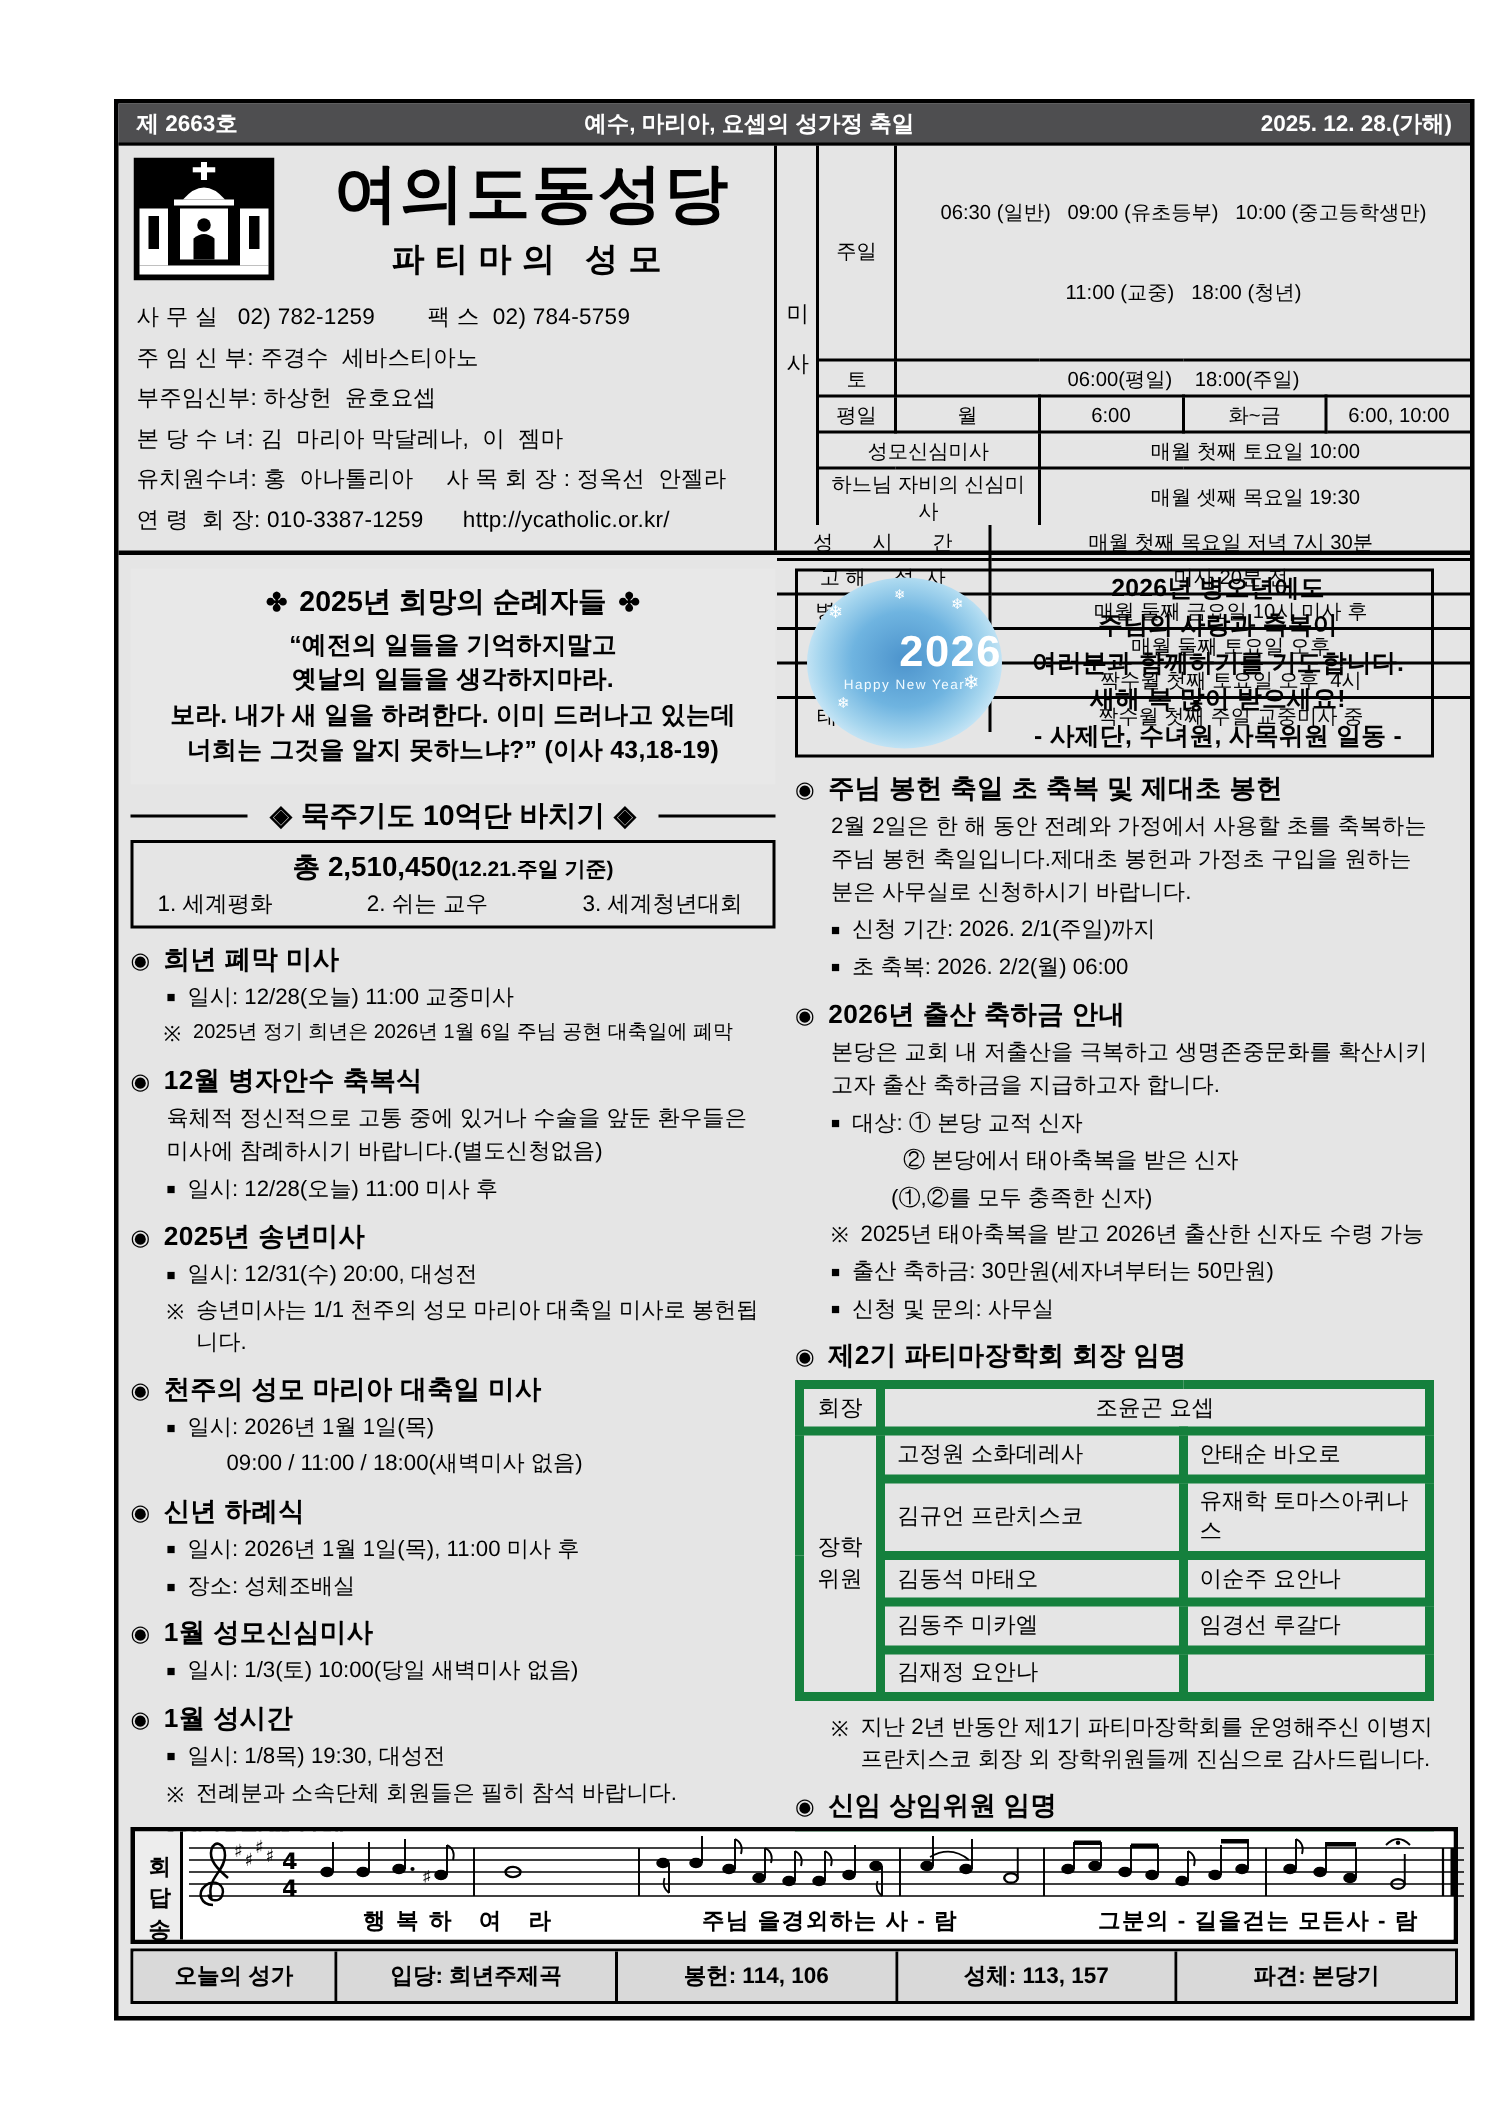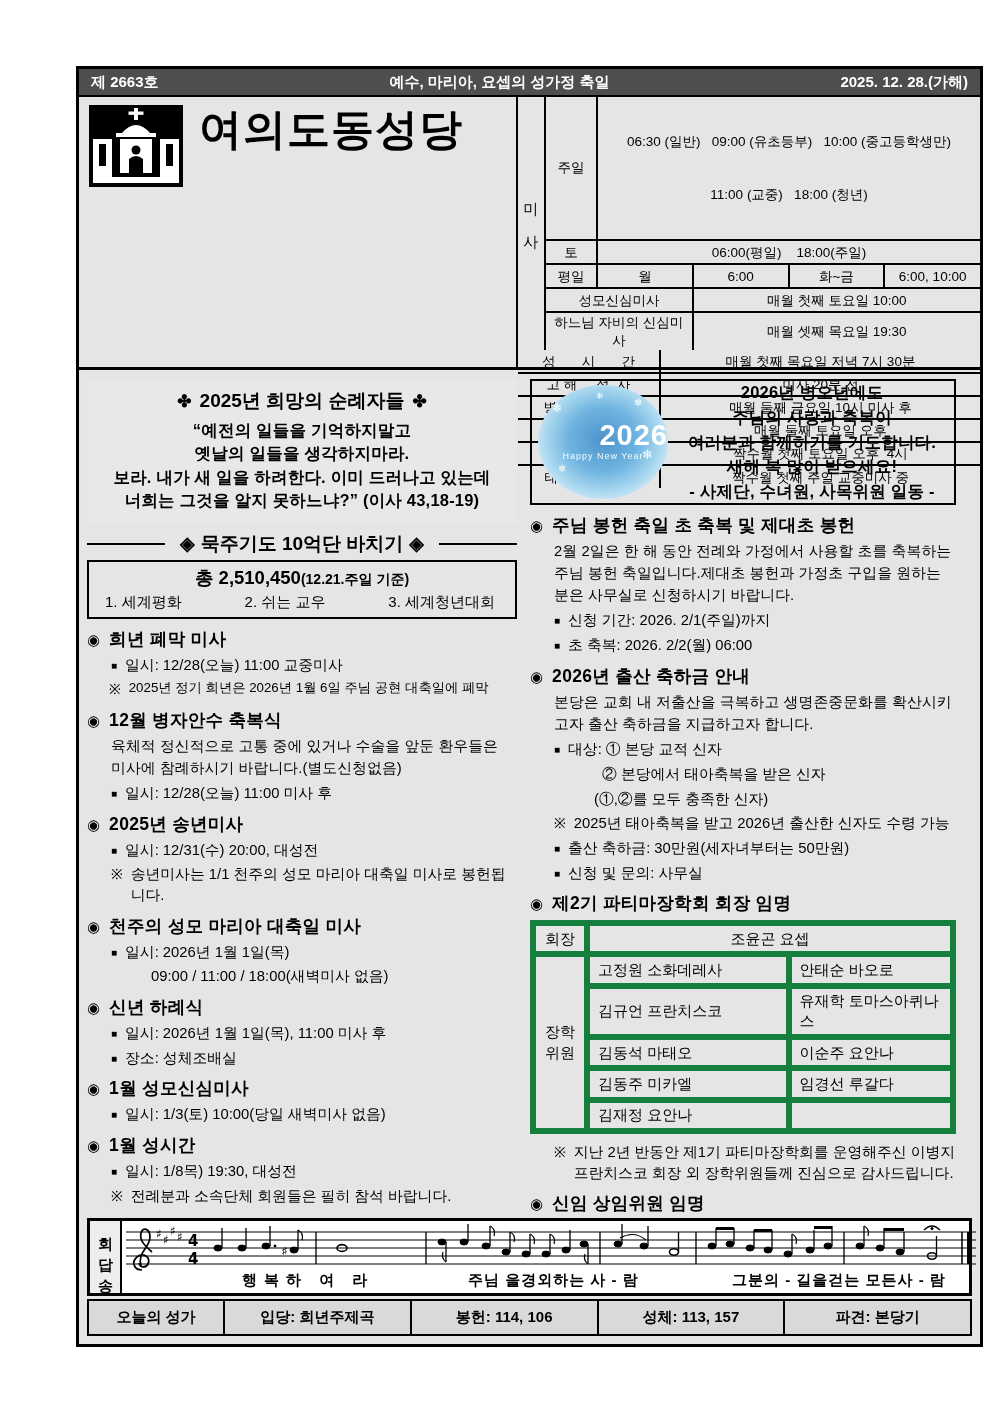--- a/index.html
+++ b/index.html
@@ -9,21 +9,21 @@
 
   
   .top-bar { height:28px; background:#4e4e50; color:#fff; display:flex; align-items:center; padding:0 12px; font-size:15px; font-weight:bold; border-bottom:2px solid #000; flex:none; }
   .top-bar .mid { flex:1; text-align:center; }
 
   
   .masthead-row { display:flex; height:273px; border-bottom:3px solid #000; flex:none; }
   .mh-left { width:437px; flex:none; padding:6px 6px 0 8px; }
   .logo-row { display:flex; gap:16px; align-items:flex-start; padding:2px 0 4px 2px; }
   .logo { width:94px; height:82px; flex:none; }
-  .title-wrap { flex:1; text-align:left; padding-top:2px; }
+  .title-wrap { flex:1; text-align:center; padding-top:2px; }
   .church-name { font-size:43px; font-weight:bold; letter-spacing:1px; line-height:1.05; }
   .church-sub { font-size:22px; font-weight:bold; letter-spacing:7px; margin-top:6px; }
   .contacts { margin-top:6px; padding-left:4px; }
   .contact-line { font-size:15px; line-height:1.8; white-space:pre-wrap; letter-spacing:0.2px; }
 
   .mh-right { flex:1; border-left:2px solid #000; display:flex; flex-direction:column; }
   table.mass { border-collapse:collapse; width:100%; font-size:13.5px; table-layout:fixed; border-style:hidden; }
   table.mass td { border:2px solid #000; padding:1px 3px; text-align:center; vertical-align:middle; line-height:1.3; white-space:pre-wrap; overflow:hidden; }
   td.vlabel { writing-mode:vertical-rl; text-orientation:upright; letter-spacing:18px; font-size:15px; font-weight:normal; padding:4px 0; }
   td.lleft { text-align:left; padding-left:8px; }
@@ -117,21 +117,30 @@
             <circle cx="47" cy="45" r="4.5" fill="#000"></circle>
             <path d="M40 68 L40 54 Q47 48 54 54 L54 68 Z" fill="#000"></path>
             <rect x="4" y="34" width="19" height="38" fill="#fff"></rect>
             <rect x="10" y="39" width="7" height="22" fill="#000"></rect>
             <rect x="71" y="34" width="19" height="38" fill="#fff"></rect>
             <rect x="77" y="39" width="7" height="22" fill="#000"></rect>
             <rect x="4" y="72" width="86" height="6" fill="#fff"></rect>
           </svg>
           <div class="title-wrap">
             <div class="church-name">여의도동성당</div>
+            <div class="church-sub">파티마의 성모</div>
           </div>
+        </div>
+        <div class="contacts">
+          <div class="contact-line">사 무 실   02) 782-1259        팩 스  02) 784-5759</div>
+          <div class="contact-line">주 임 신 부: 주경수  세바스티아노</div>
+          <div class="contact-line">부주임신부: 하상헌  윤호요셉</div>
+          <div class="contact-line">본 당 수 녀: 김  마리아 막달레나,  이  젬마</div>
+          <div class="contact-line">유치원수녀: 홍  아나톨리아     사 목 회 장 : 정옥선  안젤라</div>
+          <div class="contact-line">연 령  회 장: 010-3387-1259      http://ycatholic.or.kr/</div>
         </div>
       </div>
 
       <div class="mh-right">
         <table class="mass">
           <colgroup>
               <col style="width:27px">
               <col style="width:52px">
               <col>
               <col>

